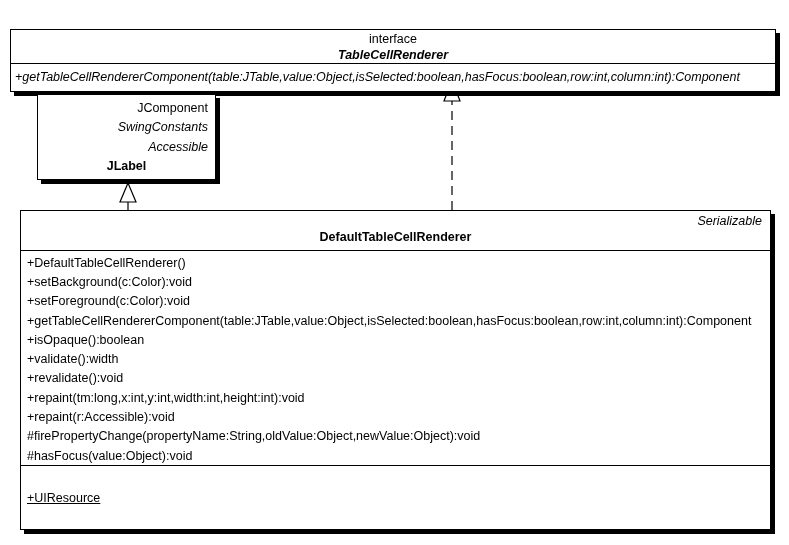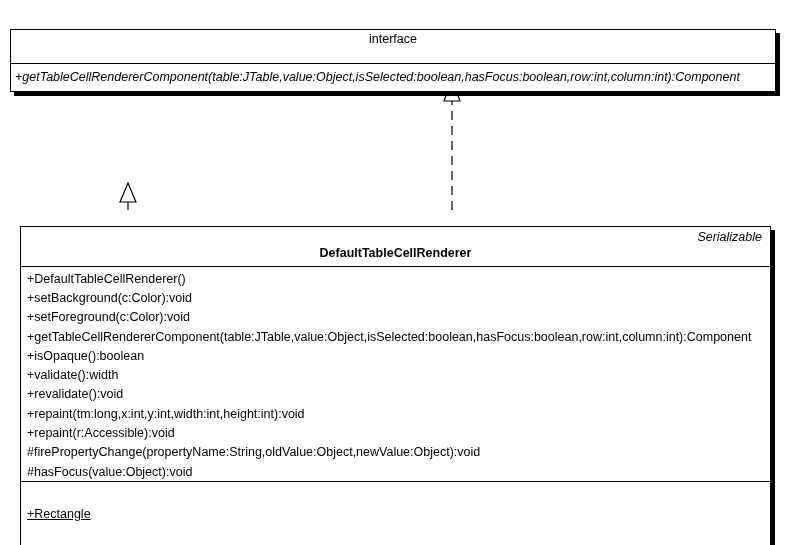--- a/index.html
+++ b/index.html
@@ -27,21 +27,21 @@
   #interface-box .name-comp{height:34px;border-bottom:1px solid #000;text-align:center;padding-top:2px;box-sizing:border-box;}
   #interface-box .stereotype{line-height:15px;}
   #interface-box .iface-name{line-height:16px;font-weight:bold;font-style:italic;}
   #interface-box .iface-method{height:26px;display:flex;align-items:center;padding-left:4px;font-style:italic;}
 
   
   #jlabel-box{left:37px;top:94px;width:179px;height:86px;padding-top:4px;}
   .jl-row{height:19.3px;line-height:19.3px;padding:0 7px;}
 
   
-  #class-box{left:20px;top:226px;width:751px;height:320px;display:flex;flex-direction:column;}
+  #class-box{left:20px;top:210px;width:751px;height:320px;display:flex;flex-direction:column;}
   #class-box .header{height:36px;border-bottom:1px solid #000;padding-top:3px;box-sizing:content-box;}
   #class-box .impl{padding-right:8px;line-height:15px;}
   #class-box .cls-name{line-height:17px;}
   #class-box .methods{border-bottom:1px solid #000;padding-top:2px;}
   .m-row{height:19.3px;display:flex;align-items:center;padding-left:6px;white-space:nowrap;}
   #class-box .nested{flex:1;display:flex;align-items:center;padding-left:6px;}
 </style>
 </head>
 <body>
 
@@ -54,43 +54,50 @@
     </g>
     <g>
       <line x1="128" y1="210" x2="128" y2="202"></line>
       <polygon class="tri" points="128,183 120,202 136,202"></polygon>
     </g>
   </svg>
 
   <div class="uml-box" id="interface-box">
     <div class="name-comp">
       <div class="stereotype">interface</div>
+      <div class="iface-name">TableCellRenderer</div>
     </div>
     <div class="iface-method">
       <span>+getTableCellRendererComponent(table:JTable,value:Object,isSelected:boolean,hasFocus:boolean,row:int,column:int):Component</span>
     </div>
   </div>
 
+  <div class="uml-box" id="jlabel-box">
+    <div class="jl-row right">JComponent</div>
+    <div class="jl-row right italic">SwingConstants</div>
+    <div class="jl-row right italic">Accessible</div>
+    <div class="jl-row center bold">JLabel</div>
+  </div>
 
   <div class="uml-box" id="class-box">
     <div class="header">
       <div class="impl right italic">Serializable</div>
       <div class="cls-name center bold">DefaultTableCellRenderer</div>
     </div>
     <div class="methods">
       <div class="m-row">+DefaultTableCellRenderer()</div>
       <div class="m-row">+setBackground(c:Color):void</div>
       <div class="m-row">+setForeground(c:Color):void</div>
       <div class="m-row">+getTableCellRendererComponent(table:JTable,value:Object,isSelected:boolean,hasFocus:boolean,row:int,column:int):Component</div>
       <div class="m-row">+isOpaque():boolean</div>
       <div class="m-row">+validate():width</div>
       <div class="m-row">+revalidate():void</div>
       <div class="m-row">+repaint(tm:long,x:int,y:int,width:int,height:int):void</div>
       <div class="m-row">+repaint(r:Accessible):void</div>
       <div class="m-row">#firePropertyChange(propertyName:String,oldValue:Object,newValue:Object):void</div>
       <div class="m-row">#hasFocus(value:Object):void</div>
     </div>
     <div class="nested">
-      <span class="underline">+Rectangle</span>
+      <span class="underline">+UIResource</span>
     </div>
   </div>
 
 </div>
 
 </body></html>

